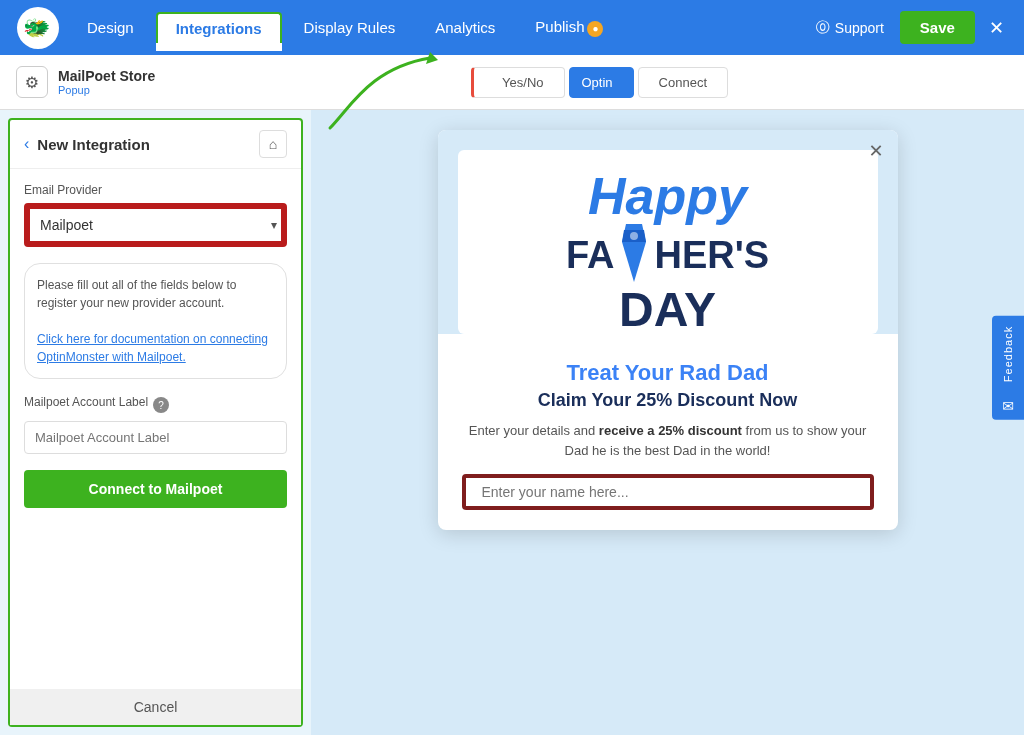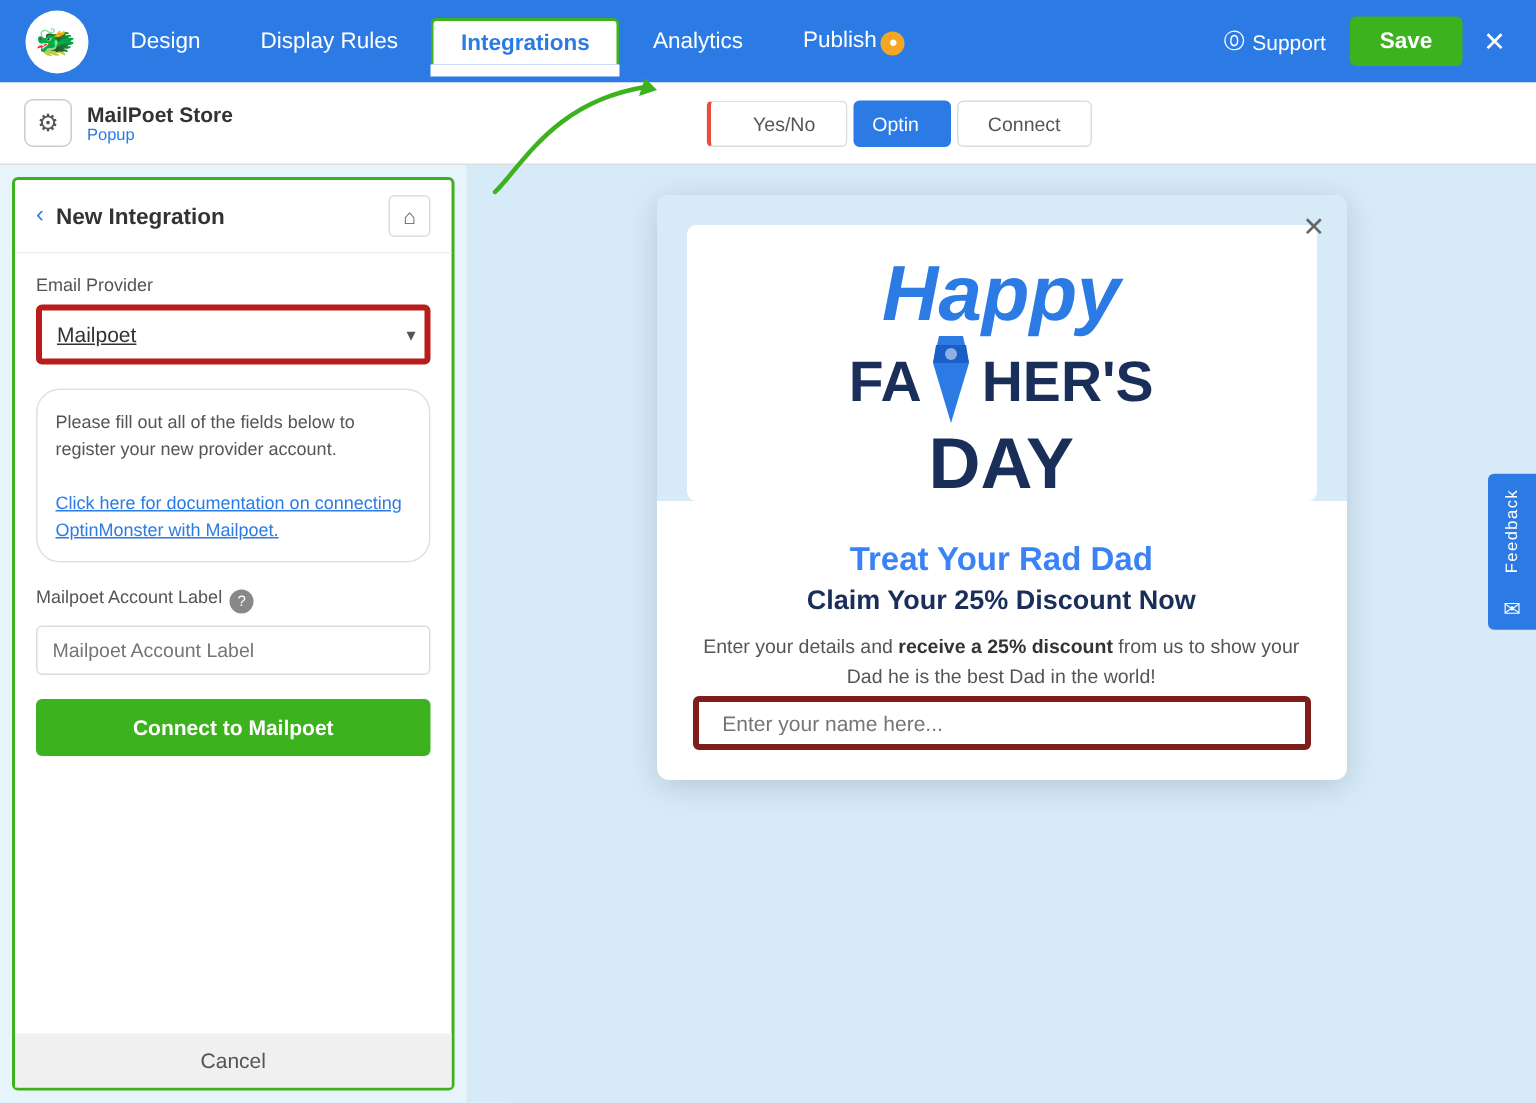--- a/index.html
+++ b/index.html
@@ -215,28 +215,27 @@
       margin-bottom: 6px;
       font-weight: 500;
     }
     .select-wrapper {
       position: relative;
       margin-bottom: 16px;
     }
     .select-field {
       width: 100%;
       padding: 8px 32px 8px 10px;
-      border: 4px solid #b91c1c;
+      border: 6px solid #b91c1c;
       border-radius: 4px;
       font-size: 14px;
       color: #333;
       appearance: none;
       background: white;
       cursor: pointer;
-      text-decoration: underline;
     }
     .select-arrow {
       position: absolute;
       right: 10px;
       top: 50%;
       transform: translateY(-50%);
       color: #555;
       font-size: 12px;
       pointer-events: none;
     }
@@ -376,21 +375,21 @@
     .claim-text {
       font-size: 18px;
       font-weight: 700;
       color: #1a2e5a;
       margin-bottom: 10px;
     }
     .desc-text {
       font-size: 13px;
       color: #555;
       line-height: 1.5;
-      margin-bottom: 4px;
+      margin-bottom: 14px;
     }
     .desc-text strong { color: #333; }
     .name-input-preview {
       width: 100%;
       padding: 6px 16px;
       border: 4px solid #7f1d1d;
       border-radius: 4px;
       font-size: 14px;
       color: #aaa;
     }
@@ -425,22 +424,22 @@
     }
   </style>
 </head>
 <body>
 
 <nav class="top-nav">
   <div class="logo-area">
     <div class="logo-circle">🐲</div>
   </div>
   <div class="nav-item">Design</div>
+  <div class="nav-item active">Integrations</div>
   <div class="nav-item">Display Rules</div>
-  <div class="nav-item active">Integrations</div>
   <div class="nav-item">Analytics</div>
   <div class="nav-item">
     <span>Publish</span><span class="publish-badge">●</span>
   </div>
   <div class="nav-spacer"></div>
   <div class="nav-support">
     <span>⓪</span>
     <span>Support</span>
   </div>
   <button class="nav-save-btn">Save</button>

